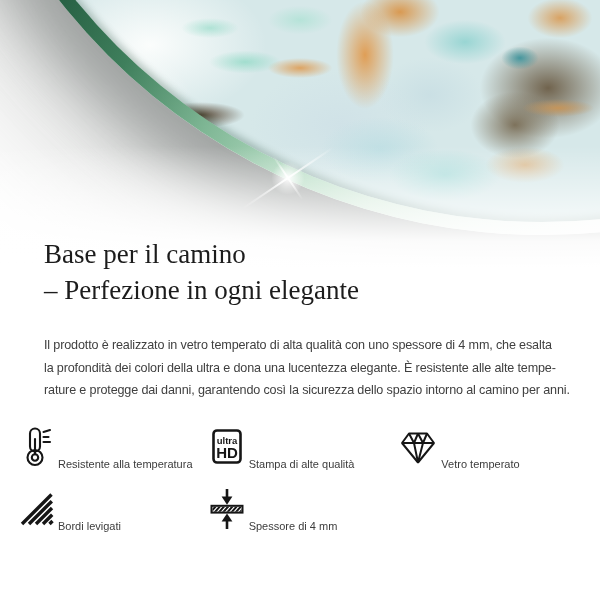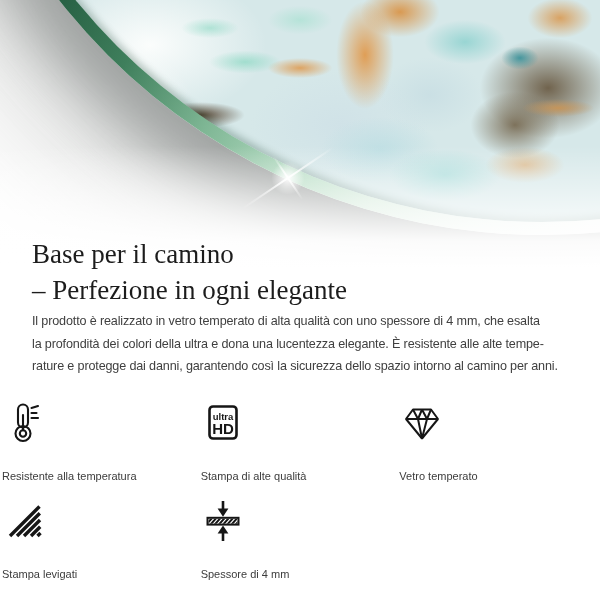--- a/index.html
+++ b/index.html
@@ -66,34 +66,34 @@
 
   .sparkle { position:absolute; left:288px; top:178px; width:0; height:0; }
   .sparkle .glow { position:absolute; left:-19px; top:-19px; width:38px; height:38px; border-radius:50%;
     background:radial-gradient(circle, rgba(255,255,255,.98) 0%, rgba(255,255,255,0) 62%); }
   .sparkle .ray1 { position:absolute; left:-55px; top:-1.2px; width:110px; height:2.4px; border-radius:2px;
     background:linear-gradient(90deg, rgba(255,255,255,0), #fff 50%, rgba(255,255,255,0)); transform:rotate(-34deg); }
   .sparkle .ray2 { position:absolute; left:-26px; top:-1px; width:52px; height:2px; border-radius:2px;
     background:linear-gradient(90deg, rgba(255,255,255,0), #fff 50%, rgba(255,255,255,0)); transform:rotate(56deg); }
 
   
-  .content { position:absolute; left:0; top:236px; width:600px; padding:0 32px; }
+  .content { position:absolute; left:0; top:236px; width:600px; padding:0 44px; }
   .title {
     font-family:"Liberation Serif","DejaVu Serif",serif;
     font-weight:400; font-size:27px; line-height:36px; color:#1c1c1c;
   }
-  .desc { margin-top:2px; }
+  .desc { margin-top:26px; }
   .desc .dline {
     font-size:12.6px; line-height:22.6px; color:#404040;
     letter-spacing:-0.15px; white-space:nowrap;
   }
 
   
   .features { display:grid; grid-template-columns:repeat(3,1fr); row-gap:16px; margin:22px -30px 0; }
-  .feature { display:flex; flex-direction:column; align-items:flex-start; }
+  .feature { display:flex; flex-direction:row; align-items:flex-end; }
   .icon-wrap { height:46px; display:flex; align-items:center; justify-content:center; }
   .f-label { margin-top:24px; font-size:11px; color:#3c3c3c; }
 
   .ic { stroke:#161616; fill:none; }
   .ic .filled { fill:#161616; stroke:none; }
   .ic text { fill:#161616; stroke:none; font-family:"Liberation Sans","DejaVu Sans",sans-serif; }
 </style>
 </head>
 <body>
 
@@ -165,21 +165,21 @@
     <div class="feature">
       <div class="icon-wrap">
         <svg class="ic" width="44" height="44" viewBox="0 0 44 44" stroke-width="3.4" stroke-linecap="butt">
           <line x1="8" y1="37" x2="37.5" y2="7.5"></line>
           <line x1="15" y1="37" x2="37.8" y2="14.2"></line>
           <line x1="22" y1="37" x2="38" y2="21"></line>
           <line x1="29" y1="37" x2="38.2" y2="27.8"></line>
           <line x1="35.5" y1="37" x2="38.5" y2="34"></line>
         </svg>
       </div>
-      <div class="f-label">Stampa levigati</div>
+      <div class="f-label">Bordi levigati</div>
     </div>
 
     <div class="feature">
       <div class="icon-wrap">
         <svg class="ic" width="44" height="44" viewBox="0 0 44 44" stroke-width="2.4">
           <defs>
             <clipPath id="barclip">
                 <rect x="7.5" y="19.8" width="29" height="4.9"></rect>
               </clipPath>
           </defs>

